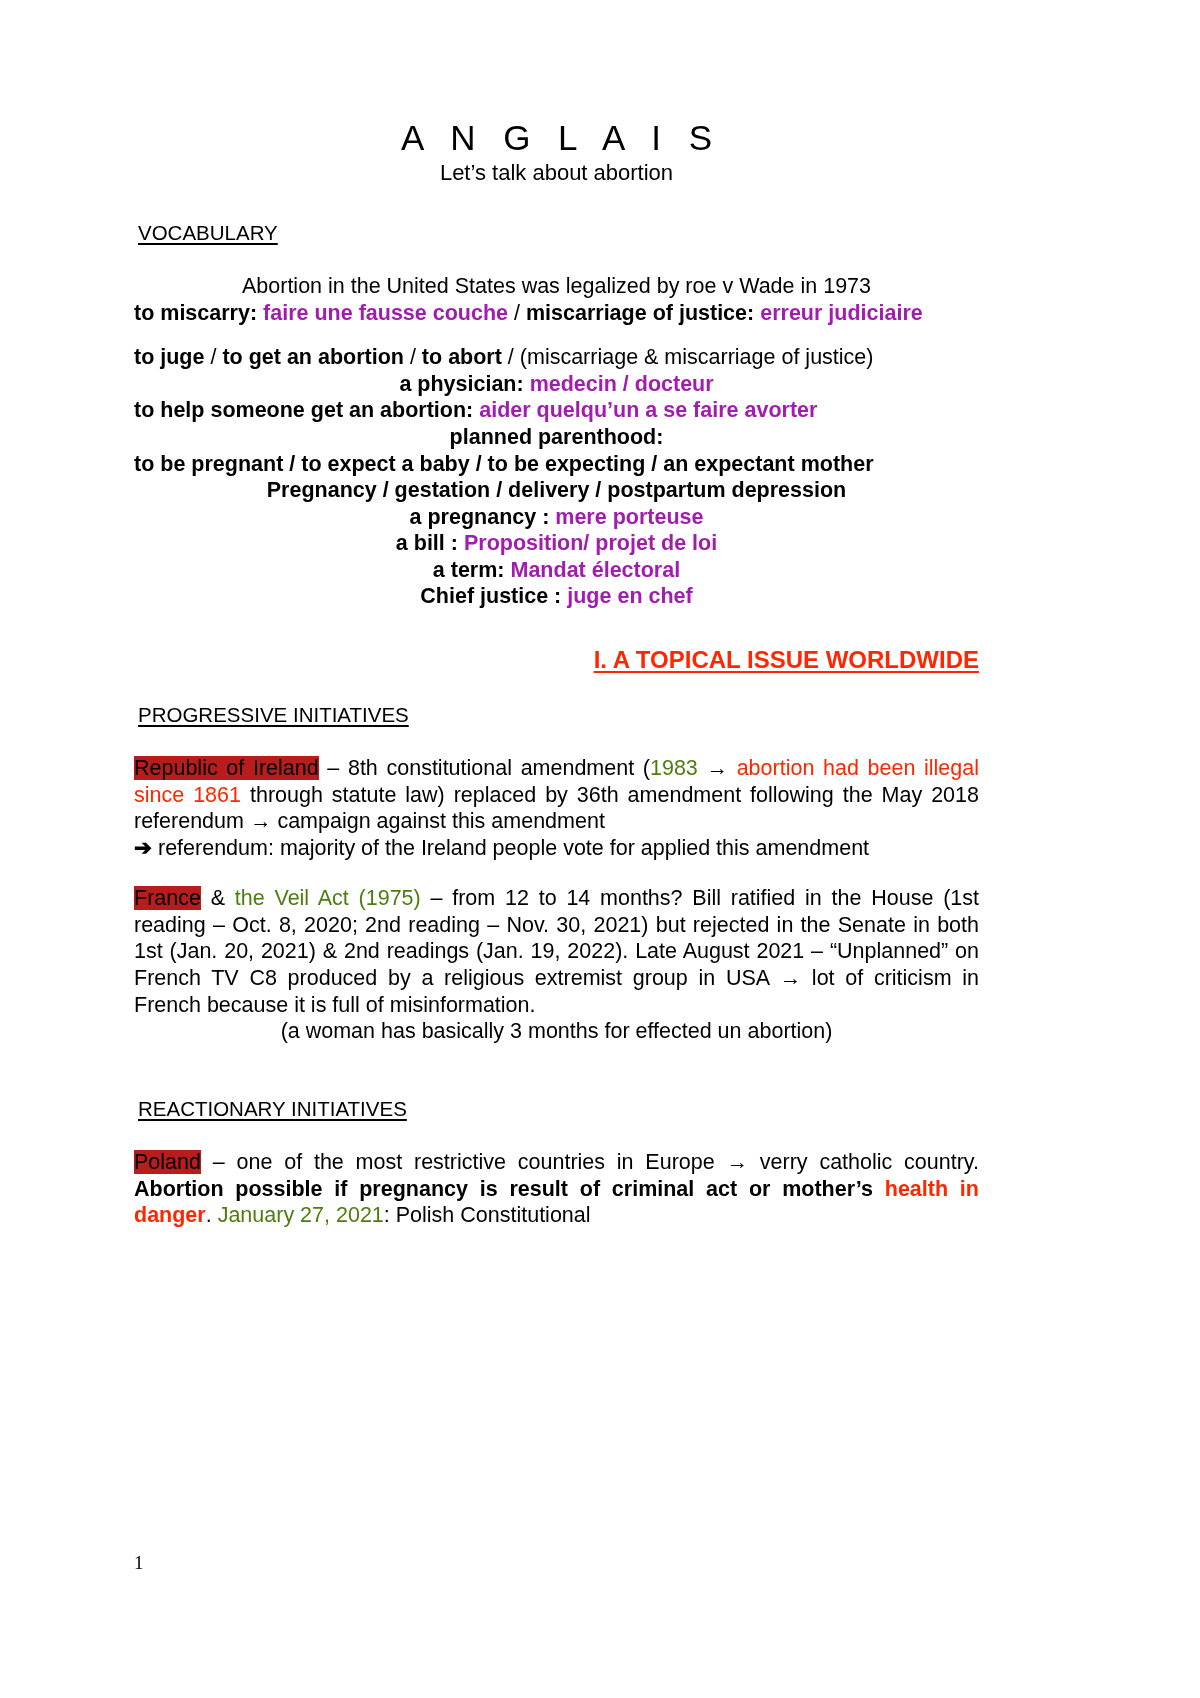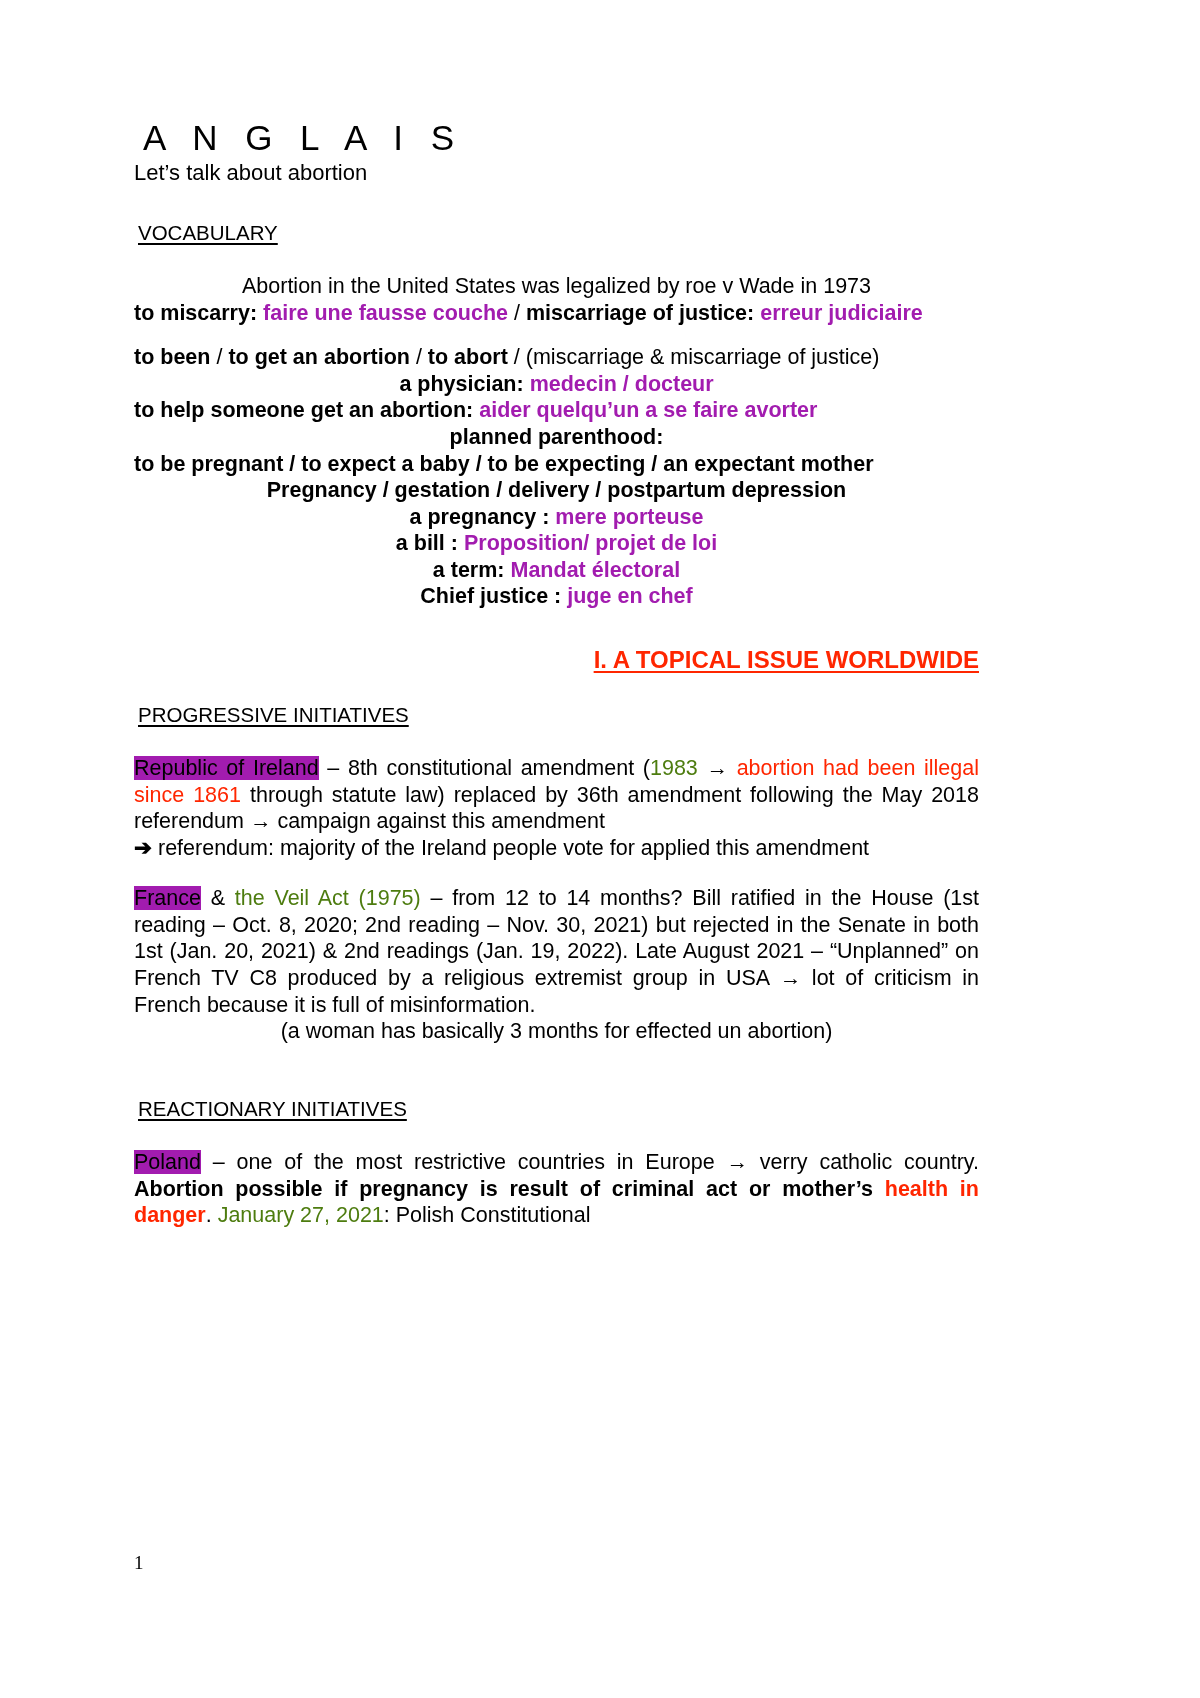--- a/index.html
+++ b/index.html
@@ -25,29 +25,30 @@
   }
   .content {
     position: absolute;
     left: 134px;
     top: 118px;
     width: 845px;
   }
 
   
   .doc-title {
+    text-align: center;
     font-size: 35px;
     letter-spacing: 9px;
     font-weight: 400;
     line-height: 1.15;
     margin: 0 0 2px 0;
     padding-left: 9px;
   }
   .doc-subtitle {
-    text-align: left;
+    text-align: center;
     font-size: 22px;
     font-weight: 400;
     line-height: 1.2;
     margin: 0;
   }
 
   
   .para {
     font-size: 21.5px;
     line-height: 1.235;
@@ -75,21 +76,21 @@
     margin: 0;
     line-height: 1.2;
   }
 
   
   .b { font-weight: 700; }
   .orange { color: #a21caf; font-weight: 700; }
   .red { color: #ff2600; }
   .red-b { color: #ff2600; font-weight: 700; }
   .purple { color: #4d7c0f; }
-  .hl { background: #a21caf; }
+  .hl { background: #b91c1c; }
   .arrow-bold { font-weight: 700; }
 
   .spacer-s { height: 18px; }
   .spacer-m { height: 24px; }
   .spacer-l { height: 30px; }
   .spacer-xl { height: 36px; }
 
   .page-number {
     position: absolute;
     left: 134px;
@@ -113,21 +114,21 @@
     <div class="section-label">VOCABULARY</div>
 
     <div class="spacer-m"></div>
 
     <p class="para nojustify"><span>Abortion in the United States was legalized by roe v Wade in 1973</span></p>
 
     <p class="para"><span class="b">to miscarry</span><span class="b">:</span> <span class="orange">faire une fausse couche</span><span> / </span><span class="b">miscarriage of justice</span><span class="b">:</span> <span class="orange">erreur judiciaire</span></p>
 
     <div class="spacer-s"></div>
 
-    <p class="para"><span class="b">to been</span> / <span class="b">to get an abortion</span> / <span class="b">to abort</span> / <span>(miscarriage &amp; miscarriage of justice)</span></p>
+    <p class="para"><span class="b">to juge</span> / <span class="b">to get an abortion</span> / <span class="b">to abort</span> / <span>(miscarriage &amp; miscarriage of justice)</span></p>
 
     <p class="para nojustify"><span class="b">a physician:</span> <span class="orange">medecin / docteur</span></p>
 
     <p class="para"><span class="b">to help someone get an abortion</span><span class="b">:</span> <span class="orange">aider quelqu’un a se faire avorter</span></p>
 
     <p class="para nojustify"><span class="b">planned parenthood</span><span class="b">:</span></p>
 
     <p class="para"><span class="b">to be pregnant / to expect a baby / to be expecting / an expectant mother</span></p>
 
     <p class="para nojustify"><span class="b">Pregnancy / gestation / delivery / postpartum depression</span></p>

